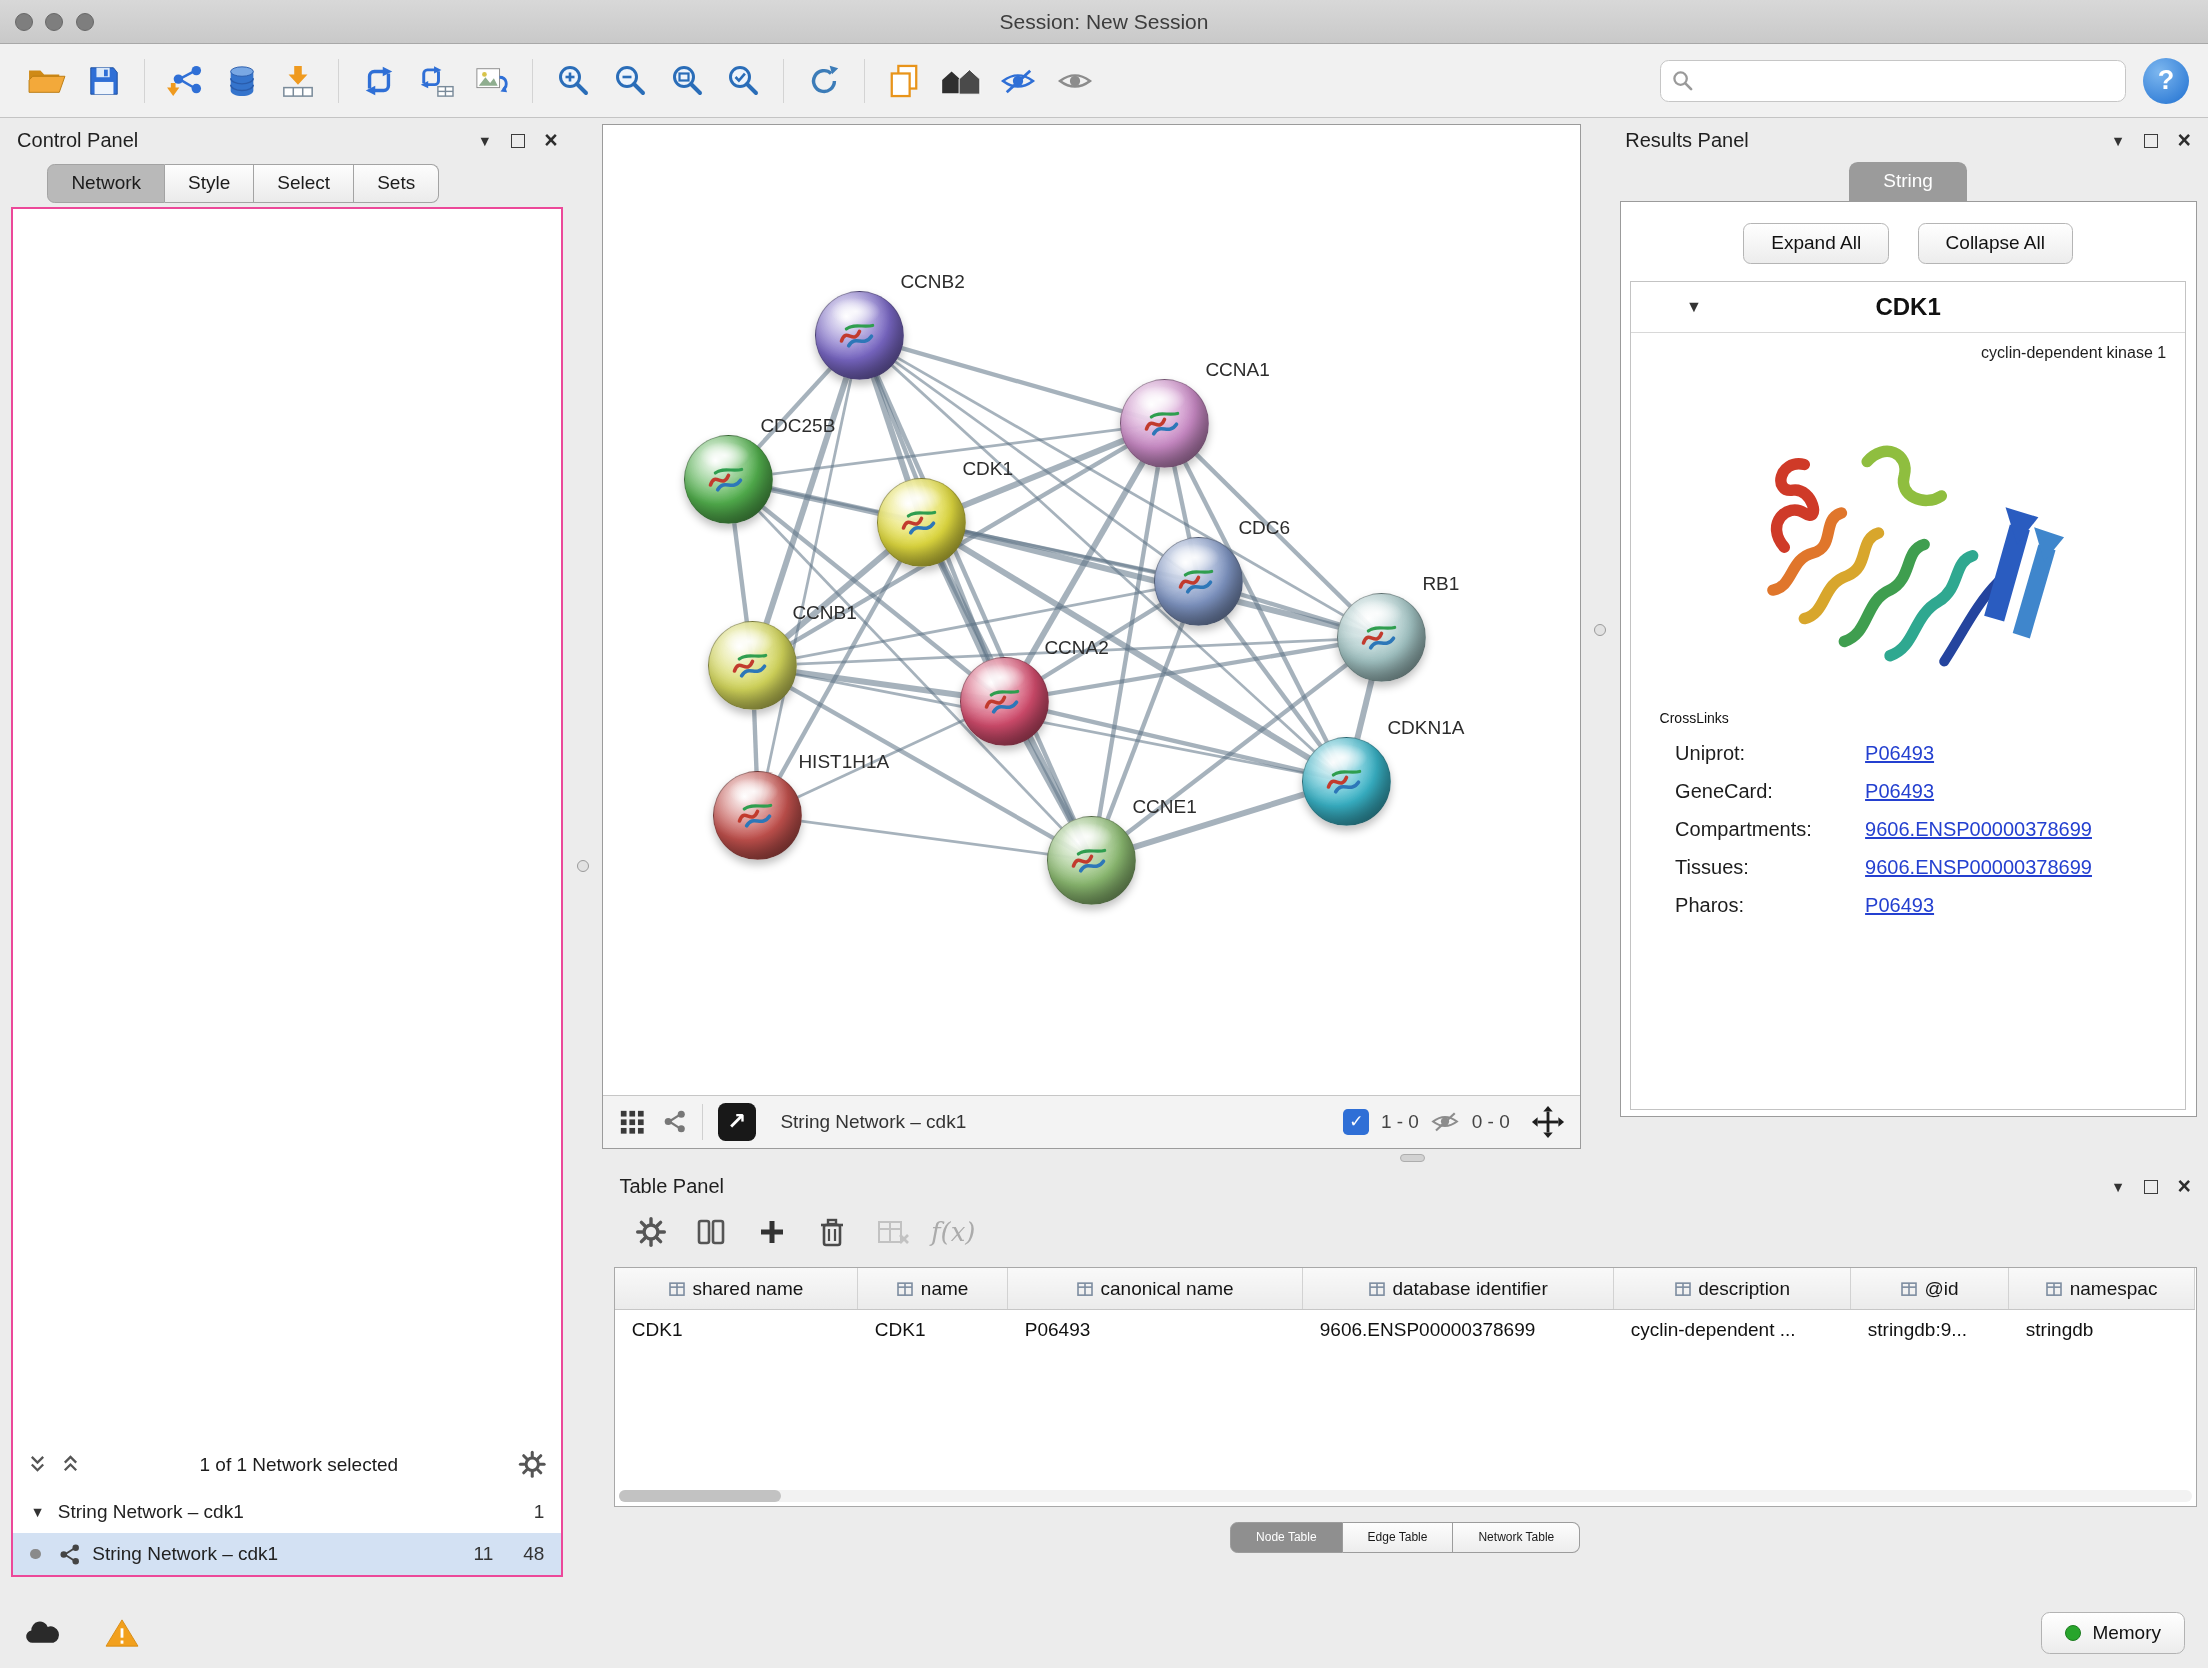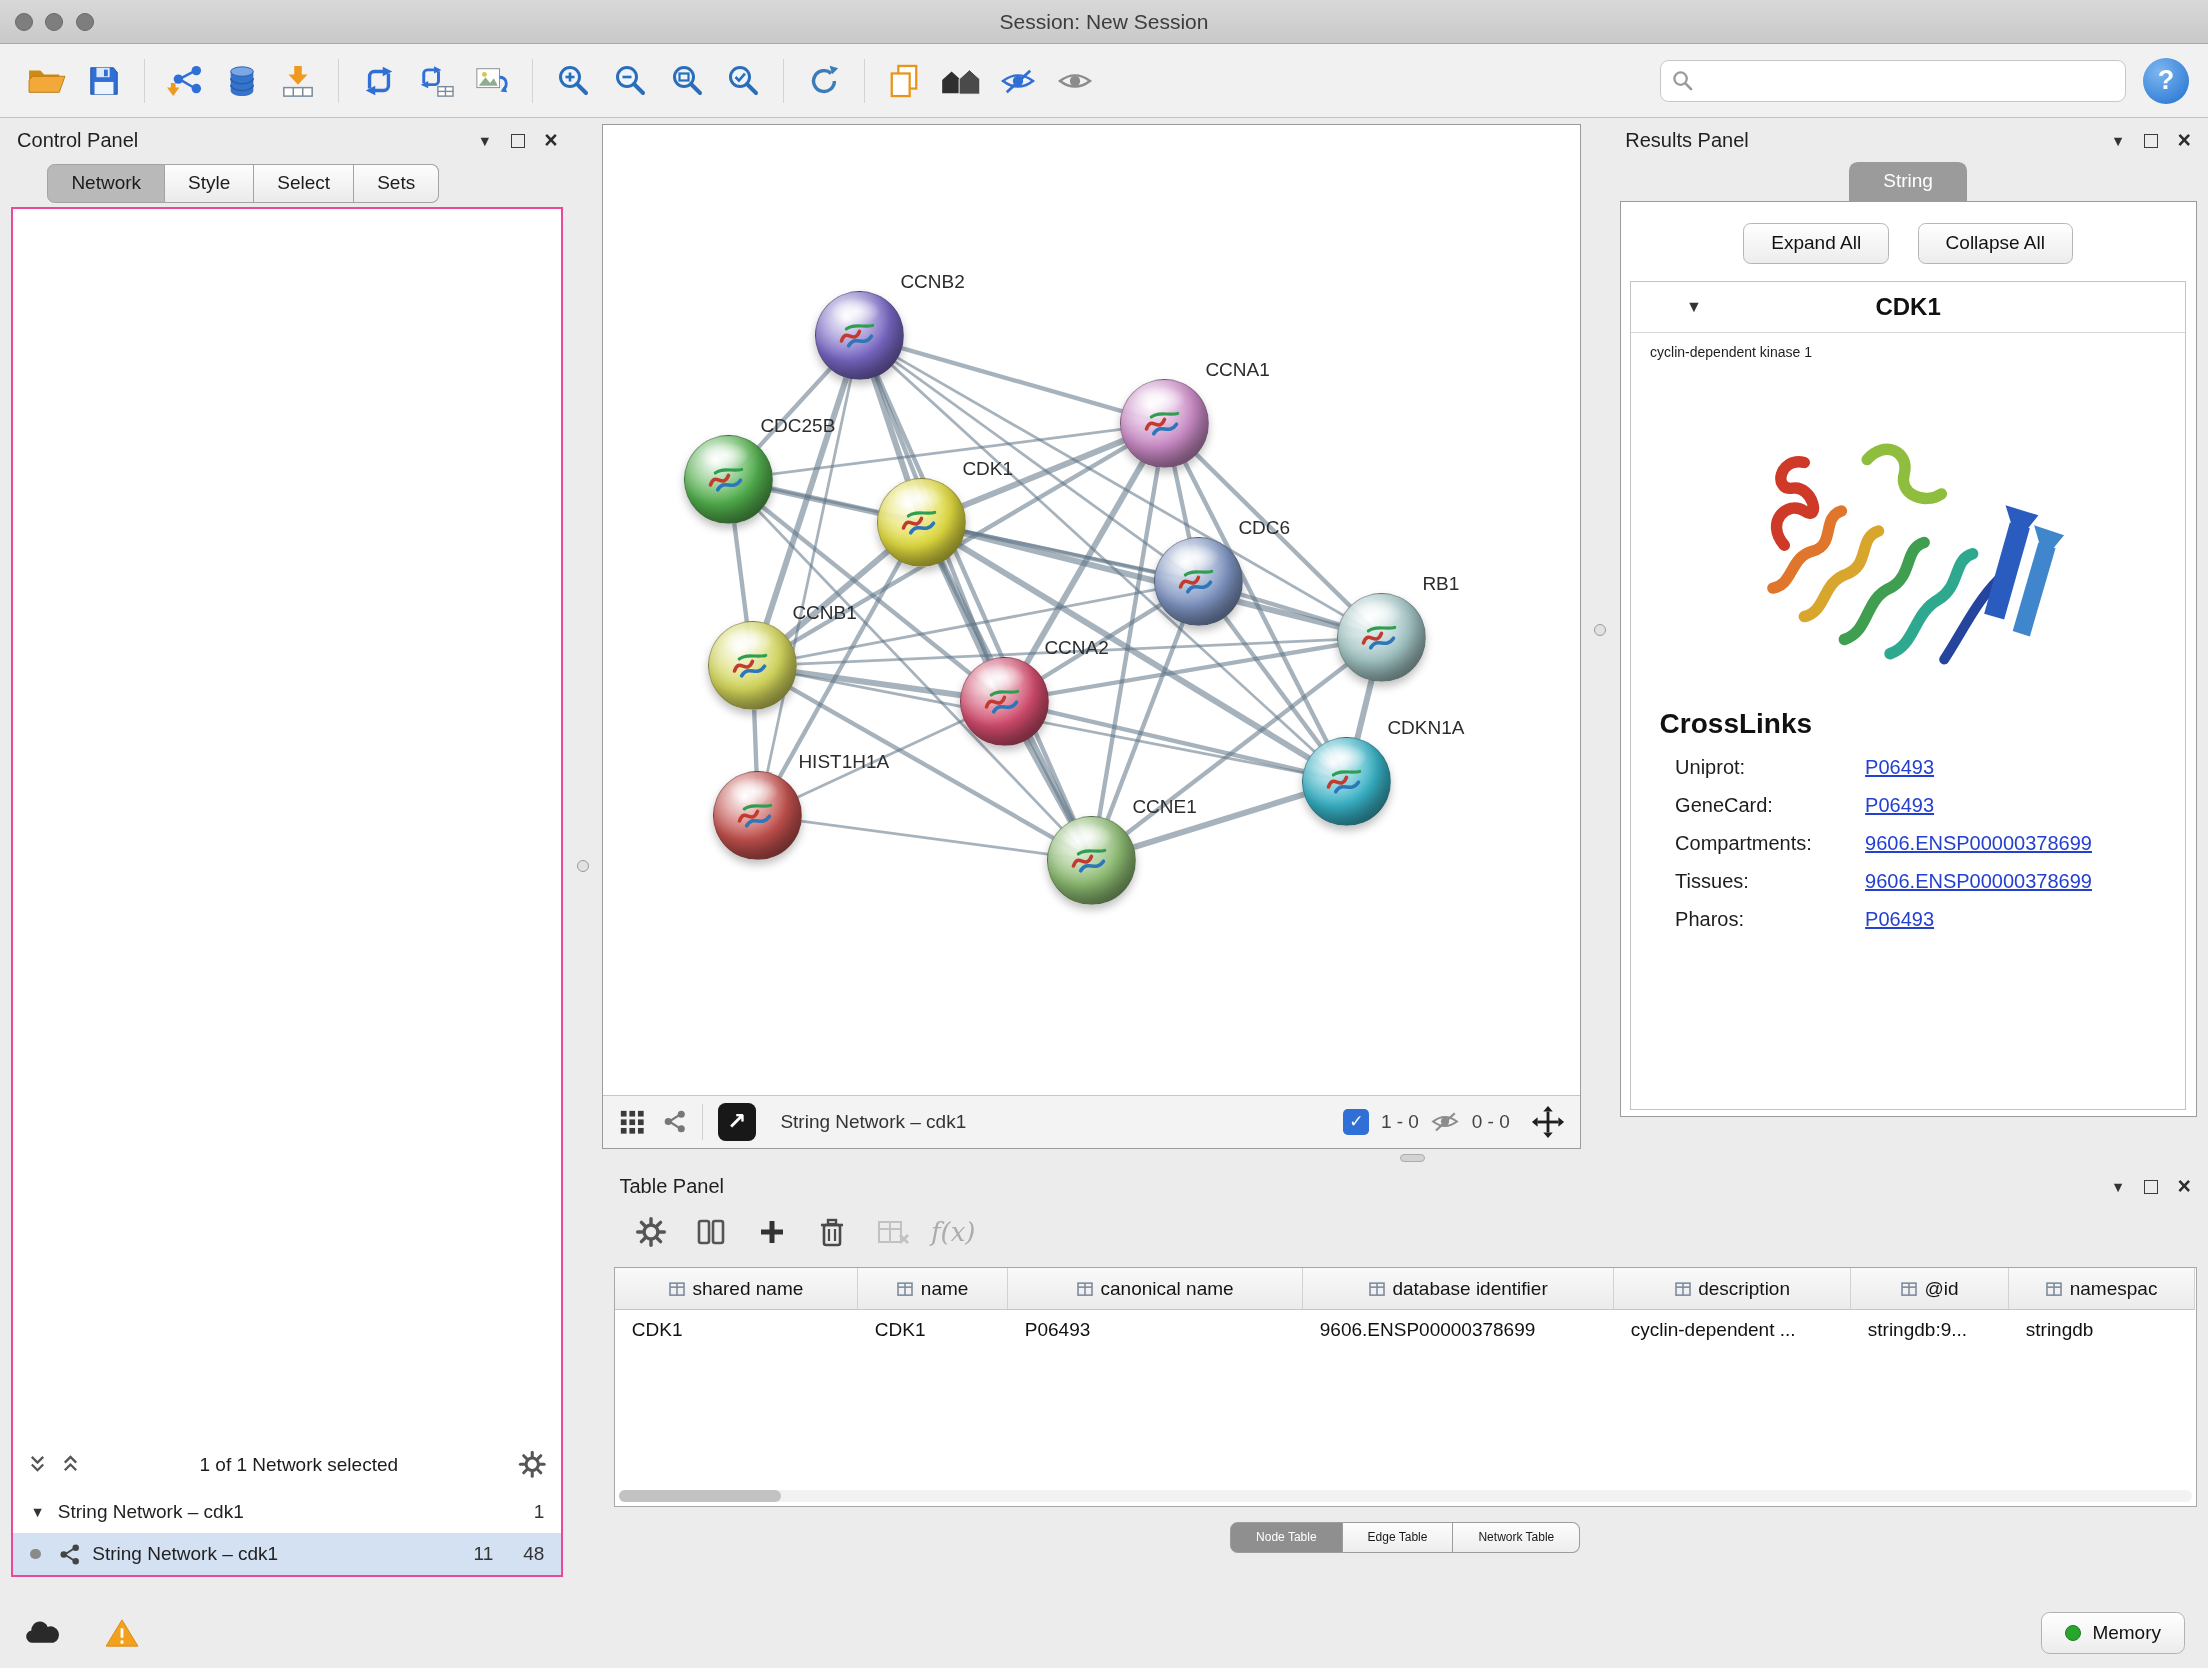--- a/index.html
+++ b/index.html
@@ -67,23 +67,23 @@
   .results{width:577px;flex:none;display:flex;flex-direction:column;}
   .string-tab-row{display:flex;justify-content:center;flex:none;}
   .string-tab{background:#9b9b9b;color:#fff;font-size:19px;padding:8.6px 34px;border-radius:8.6px 8.6px 0 0;}
   .results-box{flex:1;background:#fff;border:1px solid #9b9b9b;margin-bottom:32px;display:flex;flex-direction:column;padding:5.7px;min-height:0;}
   .rb-buttons{display:flex;justify-content:center;gap:28.5px;padding:15px 0 17px;flex:none;}
   .btn{border:1px solid #b5b5b5;border-radius:7.6px;background:linear-gradient(#ffffff,#ececec);padding:8.6px 27px;font-size:19px;color:#111;}
   .card{border:1px solid #c3c3c3;margin:0 3.8px;flex:1;display:flex;flex-direction:column;overflow:hidden;}
   .card-head{height:51px;display:flex;align-items:center;border-bottom:1px solid #d8d8d8;position:relative;flex:none;}
   .card-head .tri{position:absolute;left:55px;font-size:16px;}
   .card-title{flex:1;text-align:center;font-weight:bold;font-size:24px;color:#111;}
-  .card-desc{padding:11.4px 19px 3.8px;font-size:14px;color:#1d1d1d;}
+  .card-desc{padding:11.4px 19px 3.8px;font-size:16px;color:#1d1d1d;text-align:right;}
   .img-wrap{display:flex;justify-content:center;padding:9.5px 0 3.8px;flex:none;}
-  .cl-title{font-weight:bold;font-size:28px;padding:17px 0 7.6px 28.5px;color:#111;}
+  .cl-title{font-weight:normal;font-size:14px;padding:17px 0 7.6px 28.5px;color:#111;}
   .cl-row{display:flex;padding:7.6px 0 7.6px 44px;font-size:20px;align-items:baseline;}
   .cl-label{width:190px;color:#1d1d1d;flex:none;}
   .cl-value{color:#2440d0;text-decoration:underline;}
 
   
   .hsplit{height:17px;position:relative;flex:none;}
   .pill{position:absolute;left:50%;top:4.8px;width:25px;height:8.6px;border-radius:4.8px;background:#d2d2d2;border:1px solid #adadad;}
 
   
   .table-panel{flex:1;display:flex;flex-direction:column;margin-left:11.4px;min-height:0;}

